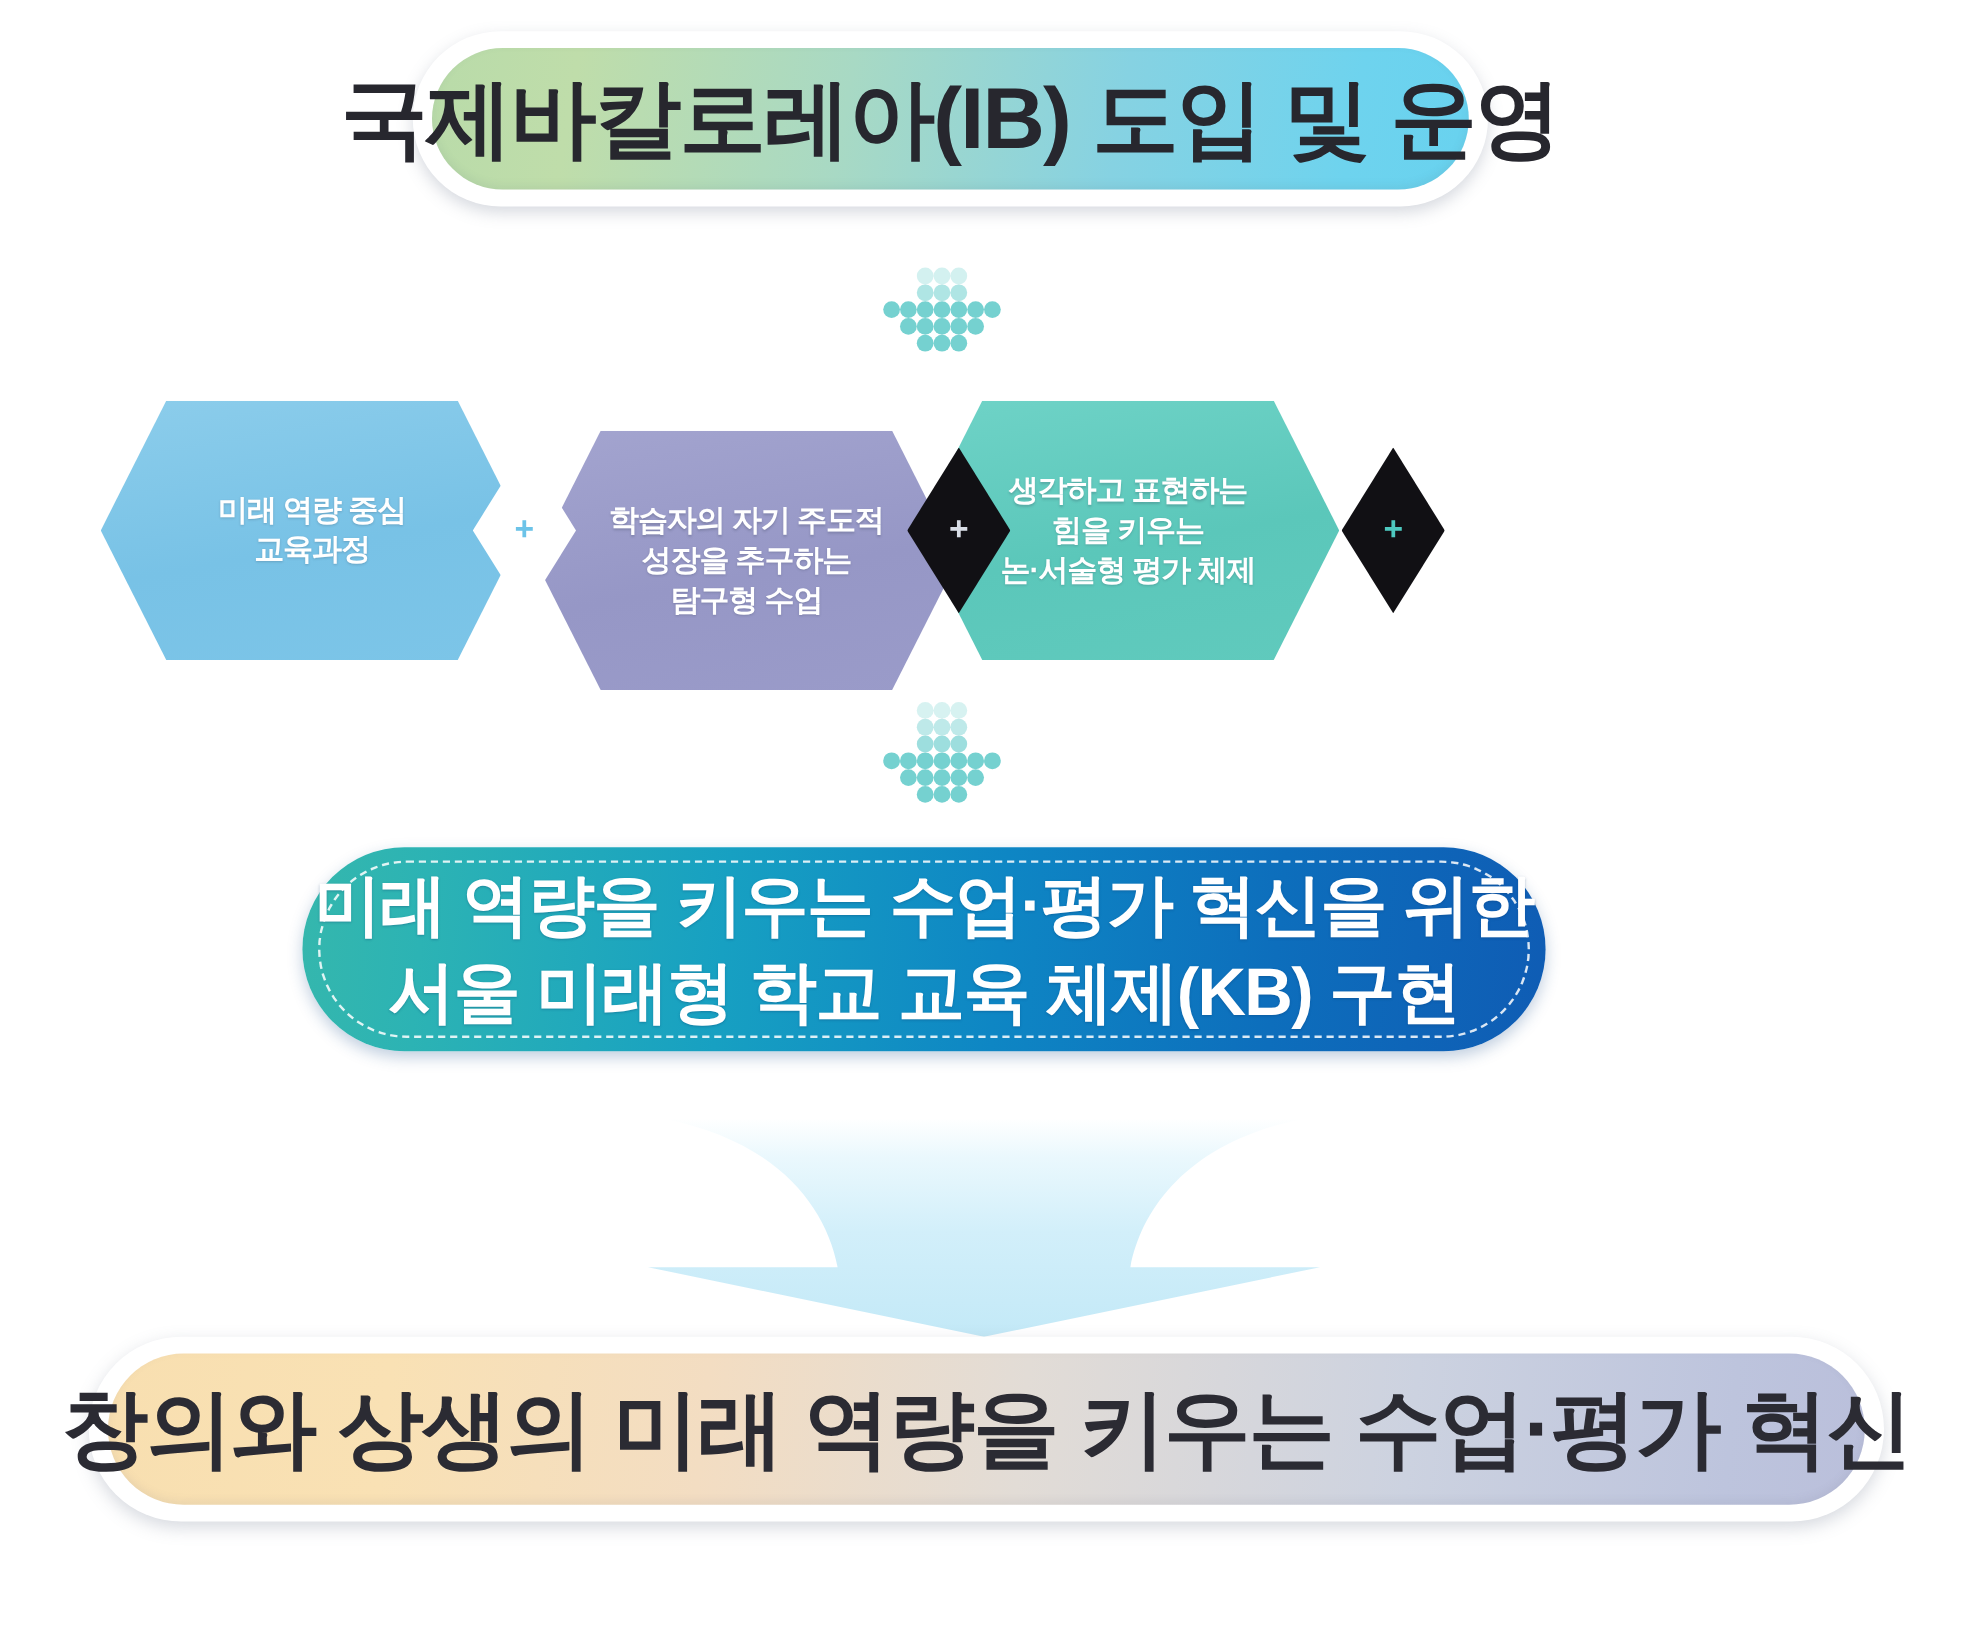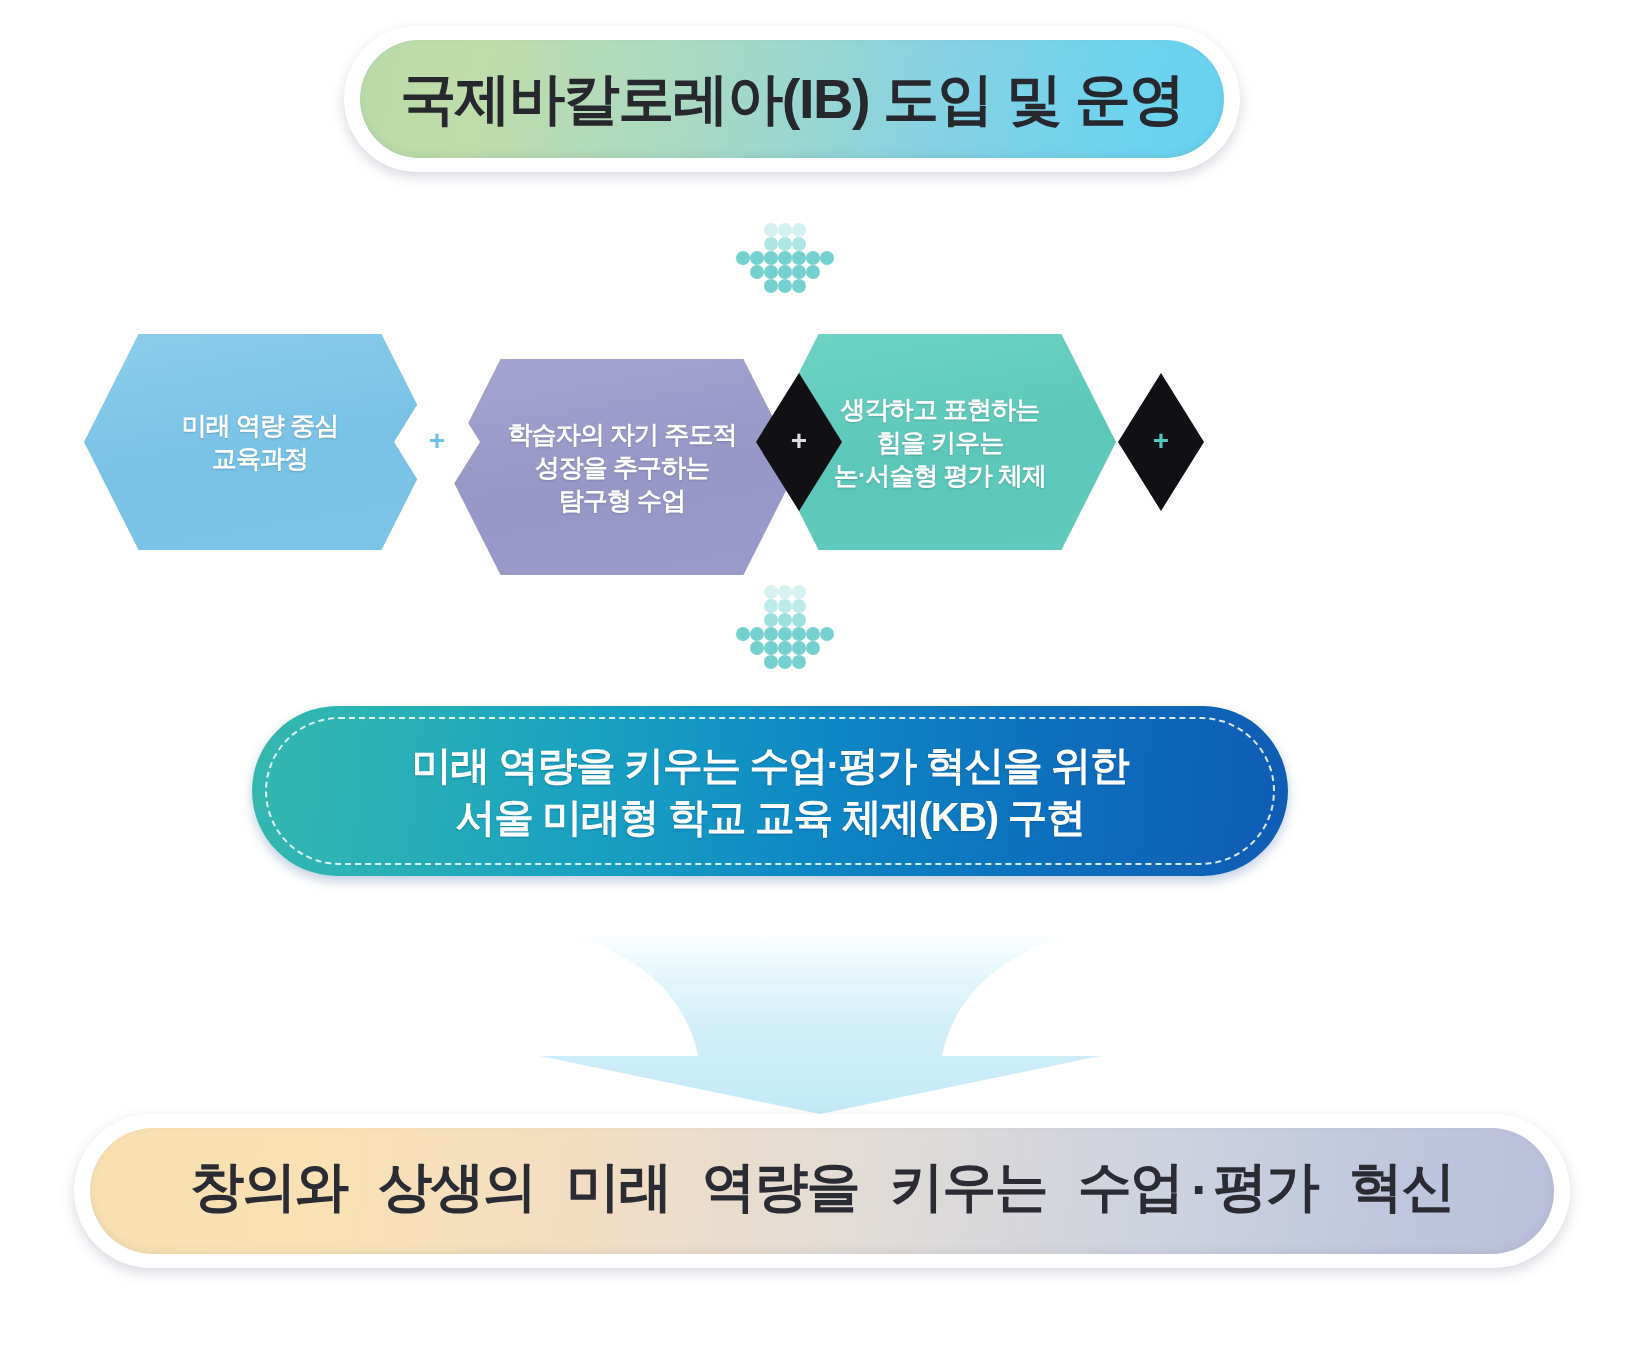--- a/index.html
+++ b/index.html
@@ -40,21 +40,21 @@
     right: 16px;
     bottom: 14px;
     border-radius: 60px;
     background: linear-gradient(100deg, #b9dba9 0%, #bfddaa 14%, #a8d9c4 40%, #86d2e2 66%, #6ed3ee 88%, #68d2ef 100%);
     display: flex;
     align-items: center;
     justify-content: center;
     box-shadow: inset 0 -3px 7px rgba(80,110,120,0.10);
   }
   .title-pill-text {
-    font-size: 56px;
+    font-size: 72px;
     font-weight: 700;
     letter-spacing: -1.5px;
     color: #27272e;
     white-space: nowrap;
     line-height: 1;
   }
 
   
   .dot-arrow {
     position: absolute;
@@ -148,21 +148,21 @@
     top: 11px;
     right: 13px;
     bottom: 11px;
     border: 2px dashed rgba(255,255,255,0.85);
     border-radius: 74px;
     pointer-events: none;
   }
   .mid-banner-text {
     position: relative;
     color: #ffffff;
-    font-size: 40px;
+    font-size: 56px;
     font-weight: 700;
     line-height: 1.30;
     text-align: center;
     letter-spacing: -1.4px;
     white-space: pre-line;
     text-shadow: 0 1px 2px rgba(10,50,100,0.30);
   }
 
   
   .big-arrow {
@@ -191,27 +191,26 @@
     right: 16px;
     bottom: 14px;
     border-radius: 63px;
     background: linear-gradient(96deg, #f8dfb0 0%, #f9e1b4 16%, #f3ddc2 34%, #e2dcd6 52%, #ccd2e0 74%, #bdc4dd 92%, #babfdb 100%);
     display: flex;
     align-items: center;
     justify-content: center;
     box-shadow: inset 0 -3px 7px rgba(110,110,130,0.10);
   }
   .bottom-pill-text {
-    font-size: 54px;
+    font-size: 72px;
     font-weight: 700;
     letter-spacing: -1.6px;
     color: #2b2b33;
     white-space: nowrap;
     line-height: 1;
-    font-family: Liberation Mono, monospace;
   }
 </style>
 </head>
 <body>
 
 <div class="stage">
 
   <div class="title-pill-outer">
     <div class="title-pill-inner">
       <span class="title-pill-text">국제바칼로레아(IB) 도입 및 운영</span>

